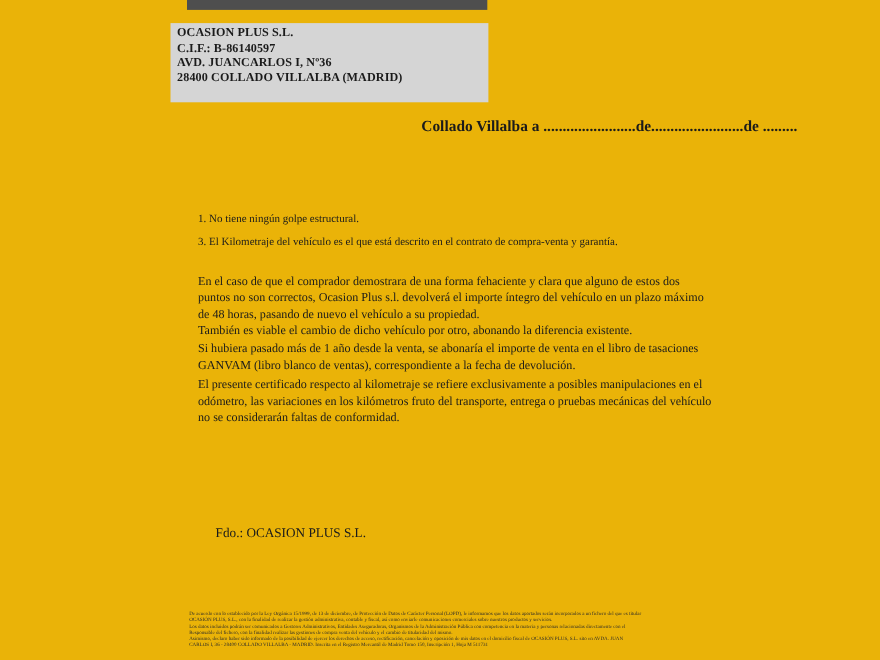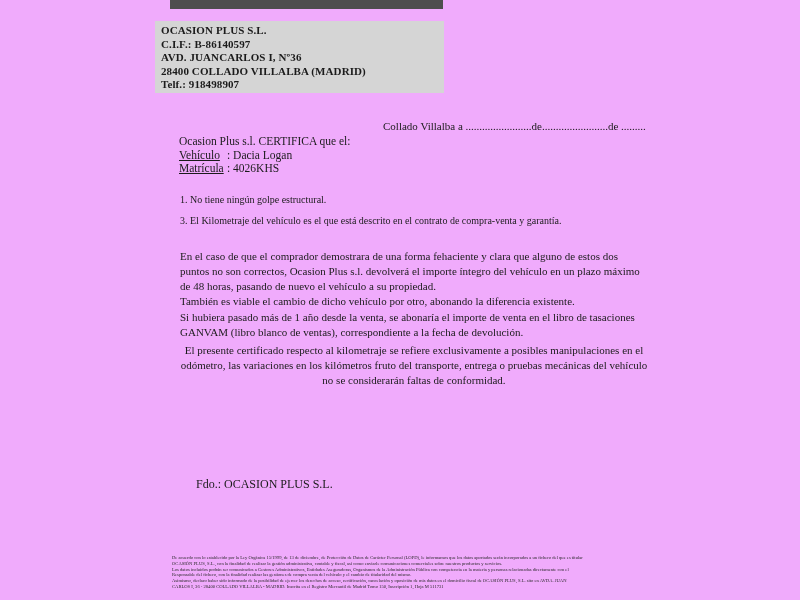--- a/index.html
+++ b/index.html
@@ -18,84 +18,74 @@
   .header-box{
     position:absolute;left:155px;top:21px;width:289px;height:72px;
     background:#d5d5d5;
     box-sizing:border-box;
     padding:3px 0 0 6px;
     font-weight:bold;
     font-size:11px;line-height:13.6px;
     letter-spacing:0.1px;
   }
   .date-line{
-    position:absolute;left:383px;top:120px;
-    font-size:11px;white-space:nowrap;
+    position:absolute;left:383px;top:108px;
+    font-size:14px;white-space:nowrap;font-weight:bold;
   }
   .certify{
     position:absolute;left:179px;top:135px;
     font-size:11.5px;line-height:13px;
   }
   .certify .intro{margin-bottom:1px;}
   .flabel{display:inline-block;width:48px;text-decoration:underline;}
   .points{
     position:absolute;left:180px;top:192px;width:468px;
     font-size:10px;line-height:15px;
   }
   .points .pt{margin-bottom:6px;}
   .para{
     position:absolute;left:180px;width:468px;
     font-size:11px;line-height:15px;
   }
   .para-a{top:249px;}
   .para-b{top:294px;}
   .para-c{top:310px;}
-  .para-d{top:343px;text-align:center;}
+  .para-d{top:343px;}
   .signature{
     position:absolute;left:196px;top:477px;
     font-size:12px;
   }
   .legal{
     position:absolute;left:172px;top:555px;width:478px;height:40px;
     overflow:visible;
   }
   .legal-scale{
     width:956px;
     transform:scale(0.5);
     transform-origin:0 0;
     font-size:9.2px;line-height:11.4px;
     color:#2a2a2a;
   }
 </style>
 </head>
 <body>
 
-<div class="page" style="background: #f0abfc; color: rgb(27, 27, 27);">
+<div class="page" style="background: #eab308; color: rgb(27, 27, 27);">
 
   <div class="top-bar" style="background: rgb(78, 78, 78);"></div>
 
   <div class="header-box" style="background: rgb(213, 213, 213);">
     <div>OCASION PLUS S.L.</div>
     <div>C.I.F.: B-86140597</div>
     <div>AVD. JUANCARLOS I, Nº36</div>
     <div>28400 COLLADO VILLALBA (MADRID)</div>
-    <div>Telf.: 918498907</div>
   </div>
 
   <div class="date-line">Collado Villalba a ........................de........................de .........</div>
 
-  <div class="certify">
-    <div class="intro">Ocasion Plus s.l. CERTIFICA que el:</div>
-    <div>
-      <span class="flabel">Vehículo</span><span>: Dacia Logan</span>
-    </div>
-    <div>
-      <span class="flabel">Matrícula</span><span>: 4026KHS</span>
-    </div>
-  </div>
 
   <div class="points">
     <div class="pt">1. No tiene ningún golpe estructural.</div>
     <div class="pt">3. El Kilometraje del vehículo es el que está descrito en el contrato de compra-venta y garantía.</div>
   </div>
 
   <div class="para para-a">En el caso de que el comprador demostrara de una forma fehaciente y clara que alguno de estos dos puntos no son correctos, Ocasion Plus s.l. devolverá el importe íntegro del vehículo en un plazo máximo de 48 horas, pasando de nuevo el vehículo a su propiedad.</div>
   <div class="para para-b">También es viable el cambio de dicho vehículo por otro, abonando la diferencia existente.</div>
   <div class="para para-c">Si hubiera pasado más de 1 año desde la venta, se abonaría el importe de venta en el libro de tasaciones GANVAM (libro blanco de ventas), correspondiente a la fecha de devolución.</div>
   <div class="para para-d">El presente certificado respecto al kilometraje se refiere exclusivamente a posibles manipulaciones en el odómetro, las variaciones en los kilómetros fruto del transporte, entrega o pruebas mecánicas del vehículo no se considerarán faltas de conformidad.</div>

